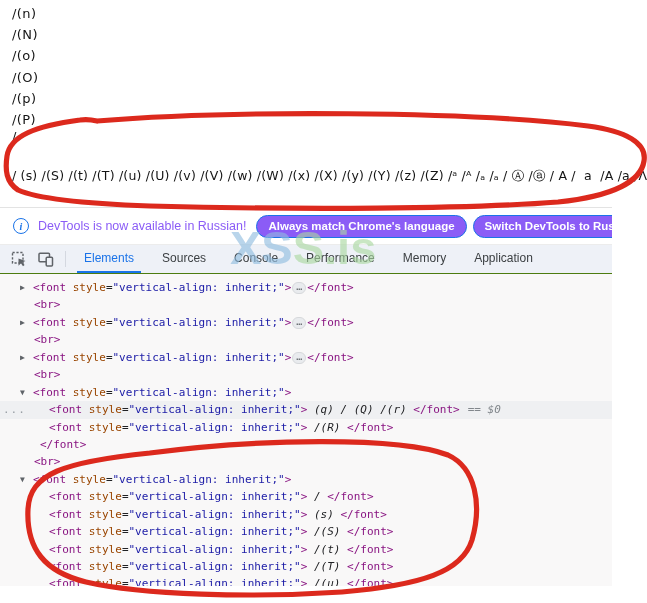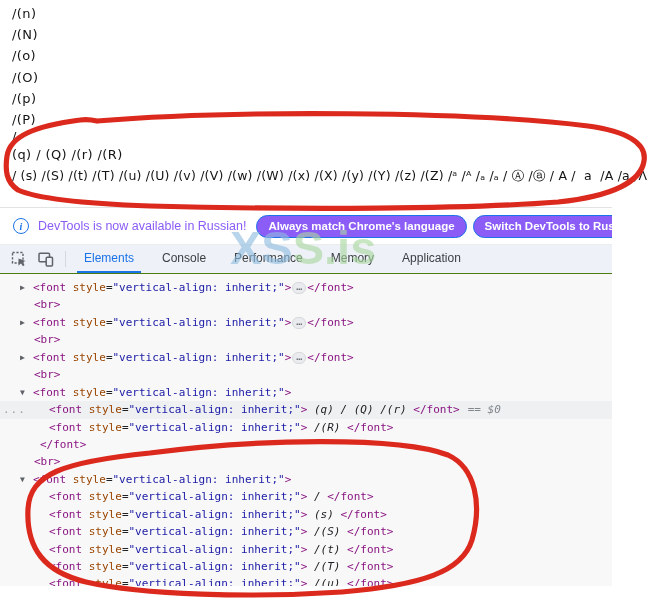--- a/index.html
+++ b/index.html
@@ -71,21 +71,20 @@
 <body>
 
 <div id="charlist">
     <div class="charline" style="top: 6px;">/(n)</div>
     <div class="charline" style="top: 27px;">/(N)</div>
     <div class="charline" style="top: 48px;">/(o)</div>
     <div class="charline" style="top: 70px;">/(O)</div>
     <div class="charline" style="top: 91px;">/(p)</div>
     <div class="charline" style="top: 112px;">/(P)</div>
     <div class="charline" style="top: 129px;">/</div>
-    <div class="charline" style="top: 147px;">(q) / (Q) /(r) /(R)</div>
     <div class="charline long" style="top: 168px;">/ (s) /(S) /(t) /(T) /(u) /(U) /(v) /(V) /(w) /(W) /(x) /(X) /(y) /(Y) /(z) /(Z) /ᵃ /ᴬ /ₐ /ₐ / Ⓐ /ⓐ / A /  a  /A /a /Λ</div>
   </div>
 
 <div id="devtools">
 
   <div id="infobar">
     <span id="info-icon">i</span>
     <span id="info-msg">DevTools is now available in Russian!</span>
     <span id="info-buttons">
         <button class="ibtn primary">Always match Chrome's language</button>
@@ -98,20 +97,21 @@
       <rect x="1.5" y="1.5" width="10.5" height="10.5" fill="none" stroke="#5f6368" stroke-width="1.4" stroke-dasharray="2.2,1.7"></rect>
       <path d="M7.5 7.5 L14.5 10.1 L11.4 11.2 L13.6 14 L12 15.2 L9.9 12.3 L7.5 14.7 Z" fill="#5f6368"></path>
     </svg>
     <svg class="tool-icon" viewBox="0 0 16 16">
       <rect x="1" y="2.2" width="10.5" height="8.5" rx="1" fill="none" stroke="#5f6368" stroke-width="1.5"></rect>
       <rect x="8.2" y="6.2" width="6.3" height="8.8" rx="1" fill="#eef1f7" stroke="#5f6368" stroke-width="1.5"></rect>
     </svg>
     <span id="toolbar-divider"></span>
     <div id="tabs">
         <div class="tab selected">Elements</div>
+        <div class="tab">Sources</div>
         <div class="tab">Console</div>
         <div class="tab">Performance</div>
         <div class="tab">Memory</div>
         <div class="tab">Application</div>
       </div>
   </div>
 
   <div id="tree">
       <div class="row" style="padding-left: 33px;"><span class="arrow">▶</span><span class="t-tag">&lt;font </span><span class="t-attr">style</span><span class="t-punc">=</span><span class="t-val">"vertical-align: inherit;"</span><span class="t-tag">&gt;</span><span class="pill">…</span><span class="t-tag">&lt;/font&gt;</span></div>
       <div class="row" style="padding-left: 34px;"><span class="t-tag">&lt;br&gt;</span></div>

